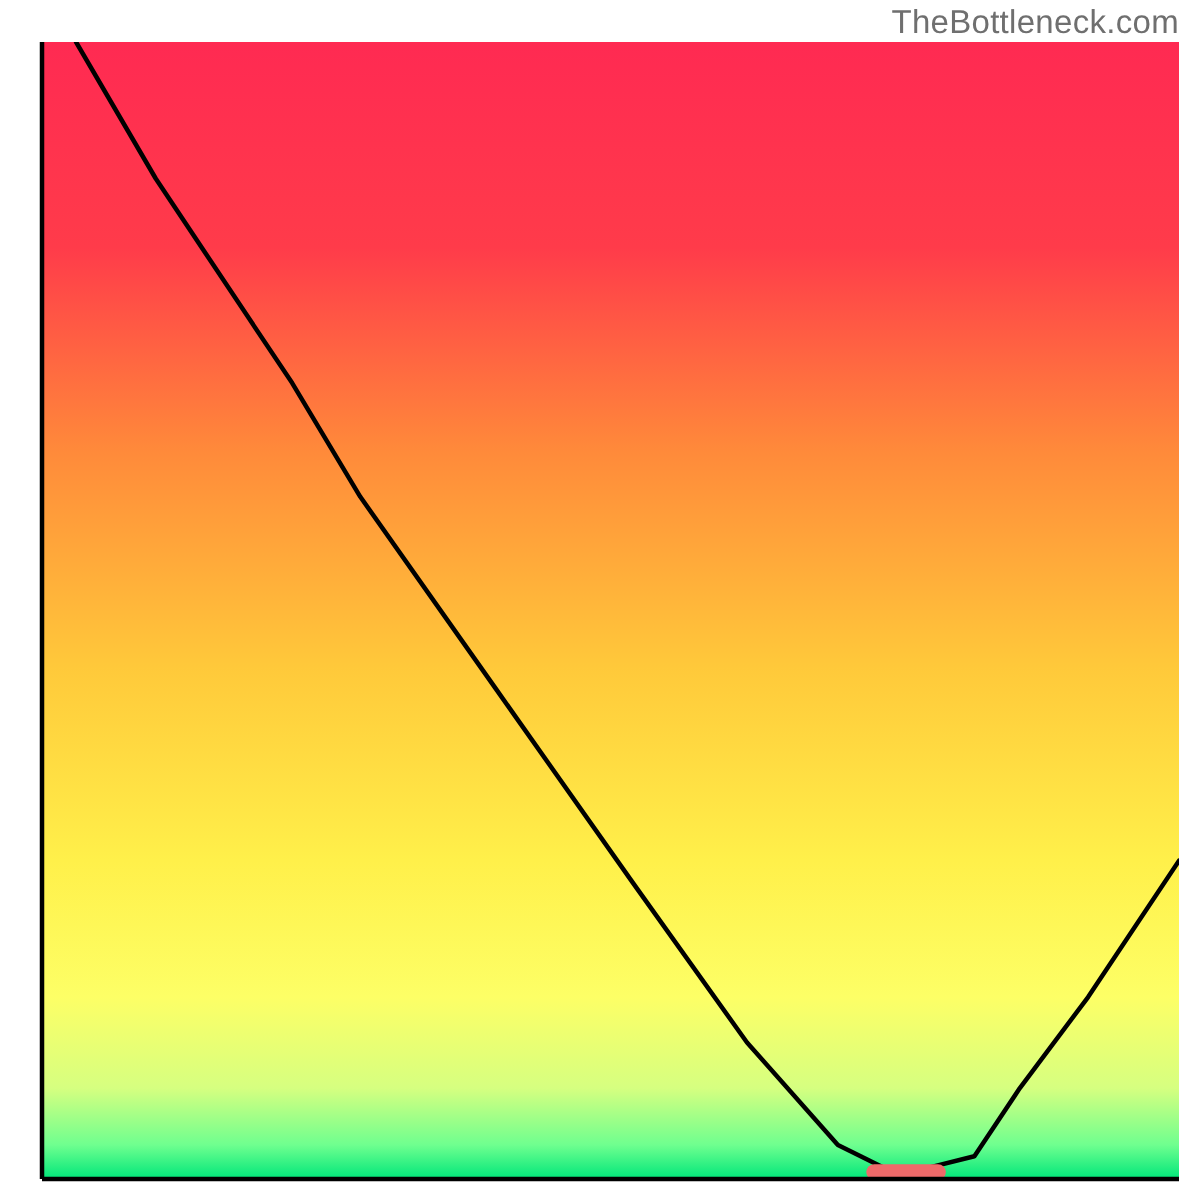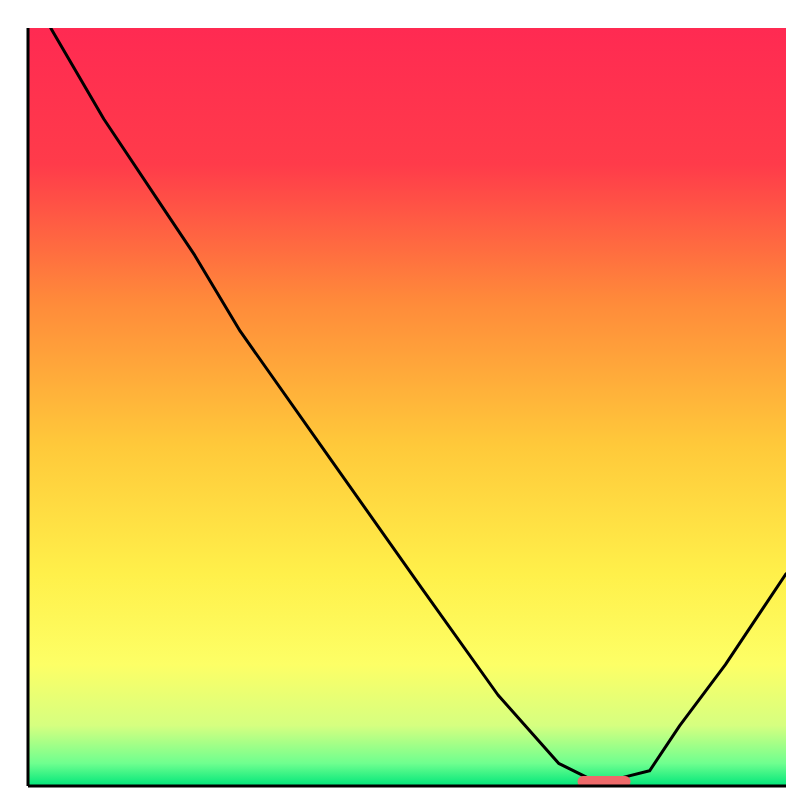--- a/index.html
+++ b/index.html
@@ -28,20 +28,21 @@
   svg {
     position: absolute;
     left: 0;
     top: 0;
   }
 </style>
 </head>
 <body>
 
 <div class="canvas">
+  <div class="watermark">TheBottleneck.com</div>
   <svg id="plot" width="800" height="800" viewBox="0 0 800 800">
     <defs>
       <linearGradient id="bg-grad" x1="0" y1="0" x2="0" y2="1">
           <stop offset="0.0%" stop-color="#ff2a52"></stop>
           <stop offset="18.0%" stop-color="#ff3b4a"></stop>
           <stop offset="36.0%" stop-color="#ff8a3a"></stop>
           <stop offset="55.0%" stop-color="#ffc93a"></stop>
           <stop offset="72.0%" stop-color="#fff04a"></stop>
           <stop offset="84.0%" stop-color="#fdff66"></stop>
           <stop offset="92.0%" stop-color="#d6ff80"></stop>

